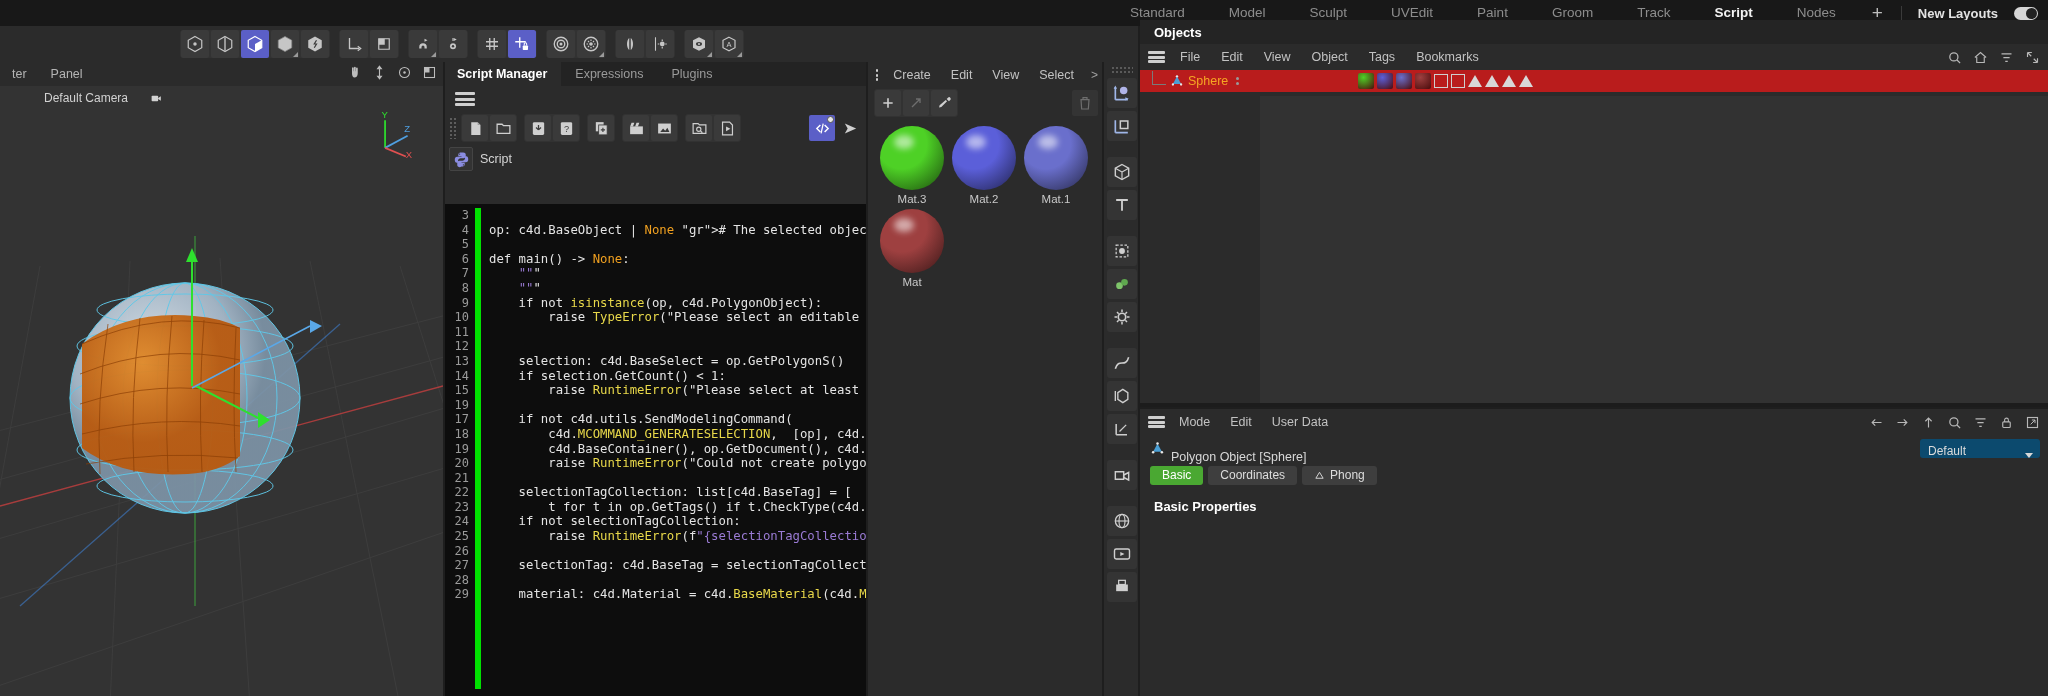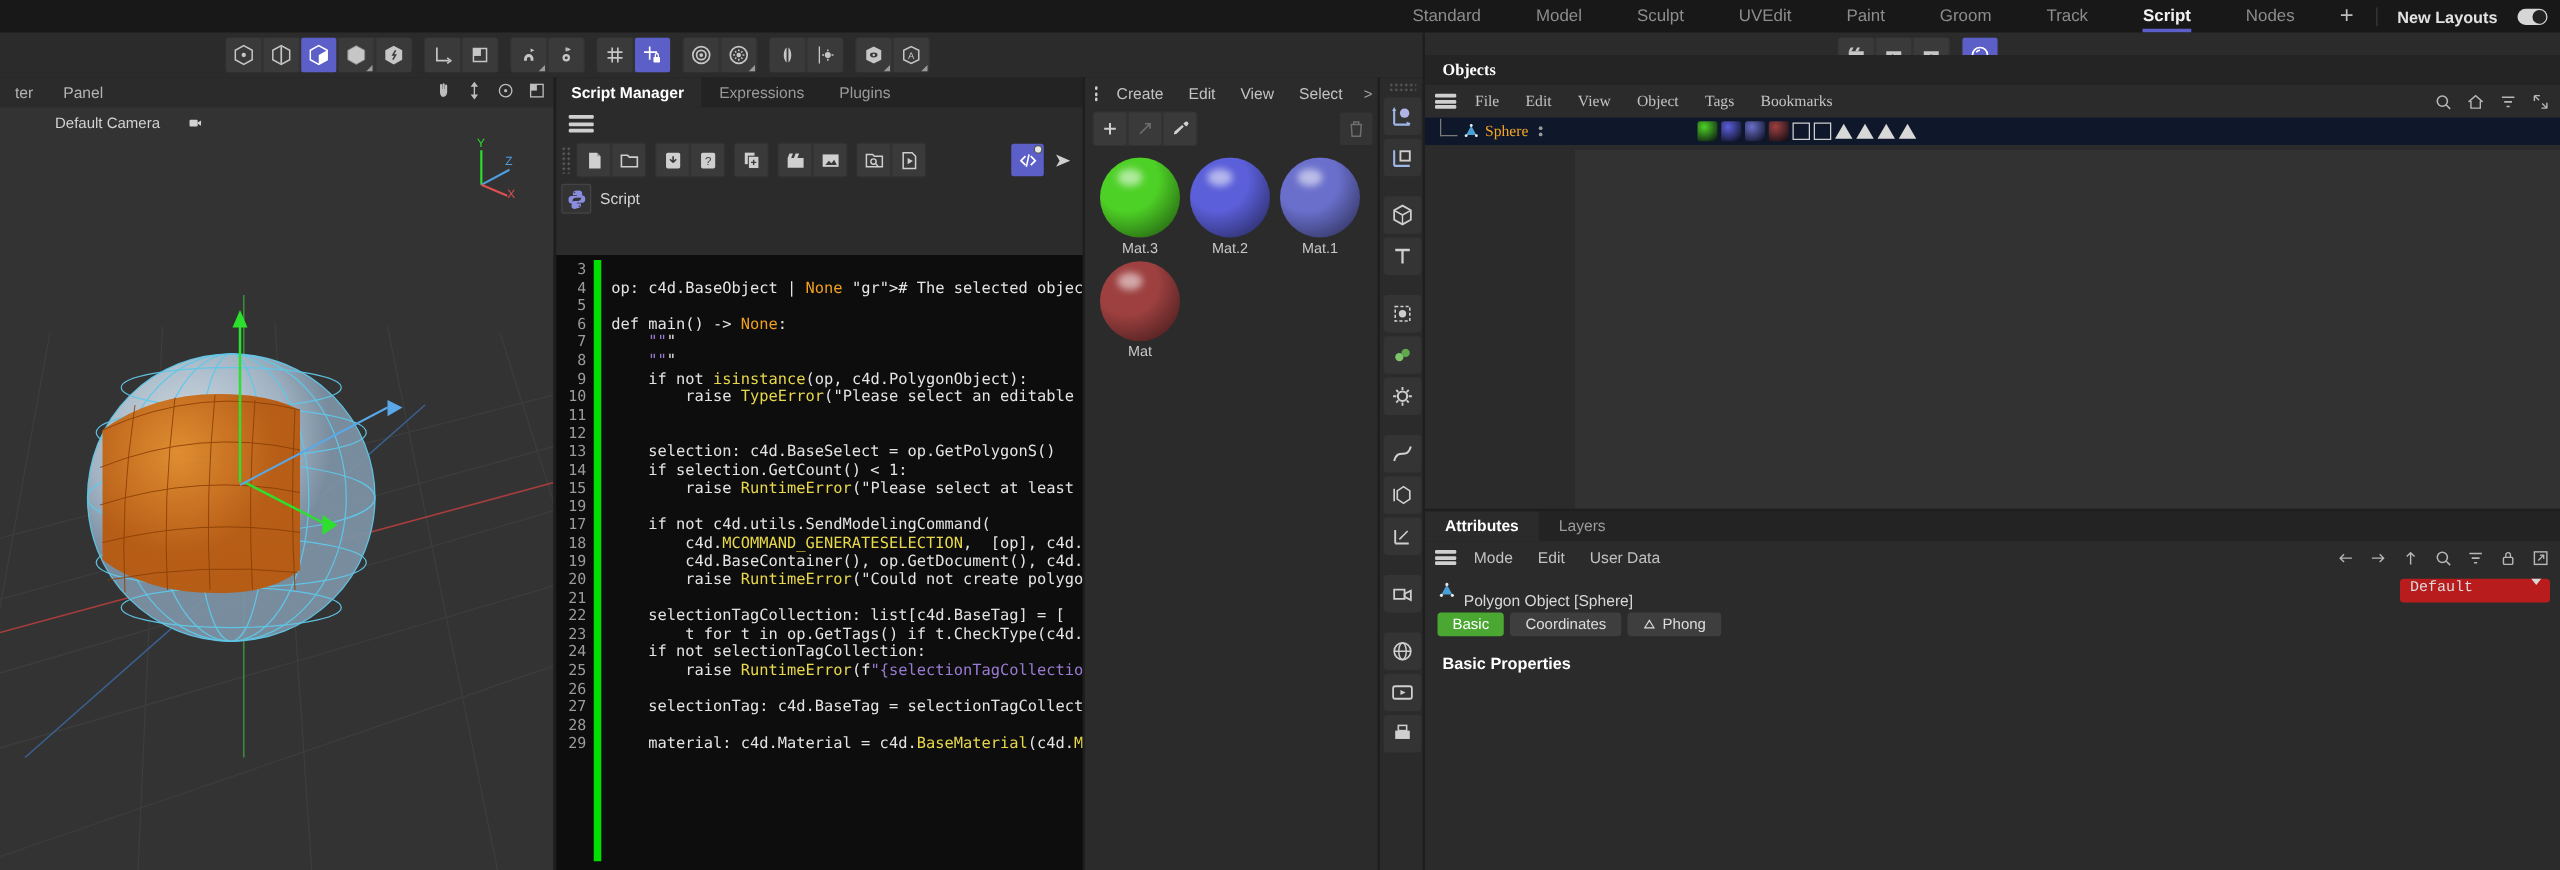--- a/index.html
+++ b/index.html
@@ -166,32 +166,32 @@
   }
   .rail-grip{width:22px;height:7px;
     background-image:radial-gradient(#5a5a5a 1px, transparent 1px);background-size:4px 4px;margin-bottom:2px;}
   .rail-btn{width:30px;height:30px;border-radius:3px;background:#343434;
     display:flex;align-items:center;justify-content:center;position:relative;}
   .rail-btn svg{width:20px;height:20px;fill:#cfcfcf;stroke:none;}
   .rail-gap{height:10px;}
 
   
   .objects{
-    position:absolute;top:44px;left:1140px;width:908px;height:383px;background:#2b2b2b;font-family:Liberation Serif, serif;
+    position:absolute;top:20px;left:1140px;width:908px;height:383px;background:#2b2b2b;
   }
   .obj-title{height:24px;display:flex;align-items:center;padding-left:14px;
     font-size:13px;color:#ffffff;font-weight:bold;background:#242424;}
   .obj-menubar{height:26px;display:flex;align-items:center;padding-left:8px;background:#2b2b2b;
     position:relative;gap:1px;}
   .obj-menubar .mi{font-size:12.5px;color:#c2c2c2;padding:0 10px;}
   .obj-menubar .ham{margin-right:4px;}
   .obj-right-icons{position:absolute;right:8px;display:flex;gap:11px;align-items:center;}
   .obj-right-icons svg{width:15px;height:15px;fill:#b8b8b8;}
   .obj-rows{background:#323232;}
-  .obj-row{height:22px;display:flex;align-items:center;padding-left:12px;background:#0f172a;position:relative;}
+  .obj-row{height:22px;display:flex;align-items:center;padding-left:12px;background:#b91c1c;position:relative;}
   .obj-row .tree{width:14px;height:14px;border-left:1px solid #7a7a7a;border-bottom:1px solid #7a7a7a;
     margin-right:4px;margin-top:-6px;}
   .obj-row .oname{font-size:12.5px;color:#f5a623;margin-left:4px;}
   .obj-row svg.objicon{width:14px;height:14px;}
   .obj-dots{margin-left:8px;display:flex;flex-direction:column;gap:2px;}
   .obj-dots i{display:block;width:3px;height:3px;background:#9a9a9a;border-radius:50%;}
   .obj-tags{position:absolute;left:218px;display:flex;align-items:center;gap:3px;}
   .tagsq{width:16px;height:16px;border-radius:2px;}
   .tagtri{width:0;height:0;border-left:7px solid transparent;border-right:7px solid transparent;
      border-bottom:12px solid #d8d8d8;}
@@ -205,22 +205,22 @@
   .attr-tabs{height:24px;display:flex;align-items:stretch;background:#232323;}
   .attr-tab{font-size:12.5px;color:#9a9a9a;padding:0 16px;display:flex;align-items:center;}
   .attr-tab.active{color:#ffffff;background:#2b2b2b;font-weight:bold;}
   .attr-menubar{height:26px;display:flex;align-items:center;padding-left:8px;position:relative;}
   .attr-menubar .mi{font-size:12.5px;color:#c2c2c2;padding:0 10px;}
   .attr-right{position:absolute;right:8px;display:flex;gap:11px;align-items:center;}
   .attr-right svg{width:15px;height:15px;fill:#b8b8b8;}
   .attr-objrow{height:26px;display:flex;align-items:center;padding-left:10px;gap:6px;position:relative;}
   .attr-objrow .oname{font-size:12.5px;color:#d8d8d8;margin-top:18px;}
   .attr-default{
-    position:absolute;right:8px;width:120px;height:19px;background:#b91c1c;border-radius:3px;
-    display:flex;align-items:flex-start;padding:0 8px;font-size:12px;color:#dcdcdc;font-family:Liberation Mono, monospace;
+    position:absolute;right:8px;width:120px;height:19px;background:#0c4a6e;border-radius:3px;
+    display:flex;align-items:flex-end;padding:0 8px;font-size:12px;color:#dcdcdc;
   }
   .attr-default .caret{position:absolute;right:7px;width:0;height:0;
     border-left:4px solid transparent;border-right:4px solid transparent;border-top:5px solid #d8d8d8;}
   .attr-pills{height:28px;display:flex;align-items:center;padding-left:10px;gap:5px;}
   .pill{height:19px;padding:0 12px;border-radius:3px;background:#3e3e3e;font-size:12px;color:#ddd;
     display:flex;align-items:center;gap:5px;}
   .pill.active{background:#4aa832;color:#ffffff;}
   .attr-section{padding:10px 0 0 14px;font-size:13px;color:#ffffff;font-weight:bold;}
 
   .divider-v{position:absolute;background:#1e1e1e;width:2px;}
@@ -892,24 +892,20 @@
             <span class="tagtri"></span>
           </div>
       </div>
     </div>
     <div class="obj-body">
       <div class="obj-leftcol"></div>
     </div>
   </div>
 
   <div class="attrs">
-    <div class="attr-tabs">
-      <div class="attr-tab active">Attributes</div>
-      <div class="attr-tab">Layers</div>
-    </div>
     <div class="attr-menubar">
       <div class="hamburger" style="width:17px;height:12px;margin-right:4px">
           <span></span>
           <span></span>
           <span></span>
         </div>
       <div class="mi">Mode</div>
       <div class="mi">Edit</div>
       <div class="mi">User Data</div>
       <div class="attr-right">

